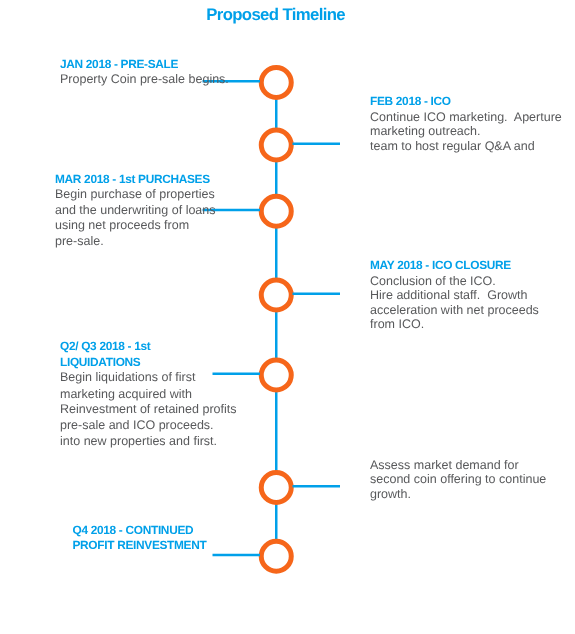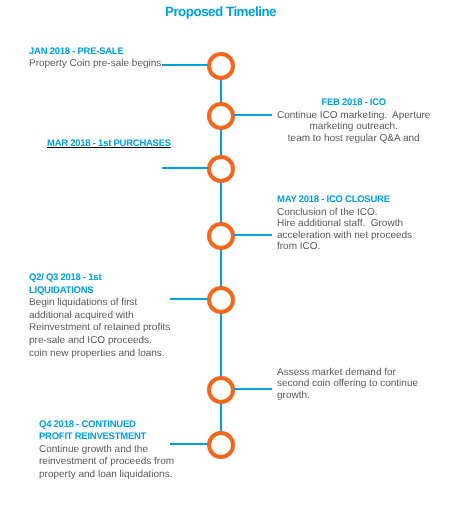--- a/index.html
+++ b/index.html
@@ -34,21 +34,21 @@
     background:#ffffff;
     box-sizing:border-box;
   }
 
   .connector {
     position:absolute;
     height:2px;
     background:#00A0E9;
   }
 
-  .entry { position:absolute; }
+  .entry { position:absolute;margin-left:19px; }
   .entry .head {
     font-size:9.5px; font-weight:bold;
     color:#00A0E9; line-height:12.5px;
     letter-spacing:-0.25px;
     white-space:pre;
   }
   .entry .body {
     font-size:10px; color:#58595B;
     line-height:12.7px;
     letter-spacing:0;
@@ -81,70 +81,71 @@
   <div class="connector" style="left:170px;width:38px;top:443px;"></div>
 
   <div class="entry side-left" style="left:29px;top:45.5px;">
     <div class="heading">
         <div class="head">JAN 2018 - PRE-SALE</div>
       </div>
     <div class="bodytext">
         <div class="body">Property Coin pre-sale begins.</div>
       </div>
   </div>
-  <div class="entry side-right" style="left:277px;top:97px;text-align:center;">
+  <div class="entry side-right" style="left:277px;top:76px;">
     <div class="heading">
         <div class="head">FEB 2018 - ICO</div>
       </div>
     <div class="bodytext">
         <div class="body">Continue ICO marketing.  Aperture</div>
         <div class="body">marketing outreach.</div>
         <div class="body">team to host regular Q&amp;A and</div>
       </div>
   </div>
-  <div class="entry side-left" style="left:47px;top:137.5px;text-decoration:underline;">
+  <div class="entry side-left" style="left:25px;top:137.5px;">
     <div class="heading">
         <div class="head">MAR 2018 - 1st PURCHASES</div>
       </div>
+    <div class="bodytext">
+        <div class="body">Begin purchase of properties</div>
+        <div class="body">and the underwriting of loans</div>
+        <div class="body">using net proceeds from</div>
+        <div class="body">pre-sale.</div>
+      </div>
   </div>
-  <div class="entry side-right" style="left:277px;top:194px;">
+  <div class="entry side-right" style="left:277px;top:207px;">
     <div class="heading">
         <div class="head">MAY 2018 - ICO CLOSURE</div>
       </div>
     <div class="bodytext">
         <div class="body">Conclusion of the ICO.</div>
         <div class="body">Hire additional staff.  Growth</div>
         <div class="body">acceleration with net proceeds</div>
         <div class="body">from ICO.</div>
       </div>
   </div>
   <div class="entry side-left" style="left:29px;top:272px;">
     <div class="heading">
         <div class="head">Q2/ Q3 2018 - 1st</div>
         <div class="head">LIQUIDATIONS</div>
       </div>
     <div class="bodytext">
         <div class="body">Begin liquidations of first</div>
-        <div class="body">additional acquired with</div>
+        <div class="body">marketing acquired with</div>
         <div class="body">Reinvestment of retained profits</div>
         <div class="body">pre-sale and ICO proceeds.</div>
-        <div class="body">coin new properties and loans.</div>
+        <div class="body">into new properties and first.</div>
       </div>
   </div>
   <div class="entry side-right" style="left:277px;top:366.5px;">
     <div class="bodytext">
         <div class="body">Assess market demand for</div>
         <div class="body">second coin offering to continue</div>
         <div class="body">growth.</div>
       </div>
   </div>
   <div class="entry side-left" style="left:39px;top:418.5px;">
     <div class="heading">
         <div class="head">Q4 2018 - CONTINUED</div>
         <div class="head">PROFIT REINVESTMENT</div>
       </div>
-    <div class="bodytext">
-        <div class="body">Continue growth and the</div>
-        <div class="body">reinvestment of proceeds from</div>
-        <div class="body">property and loan liquidations.</div>
-      </div>
   </div>
 </div>
 
 </body></html>

